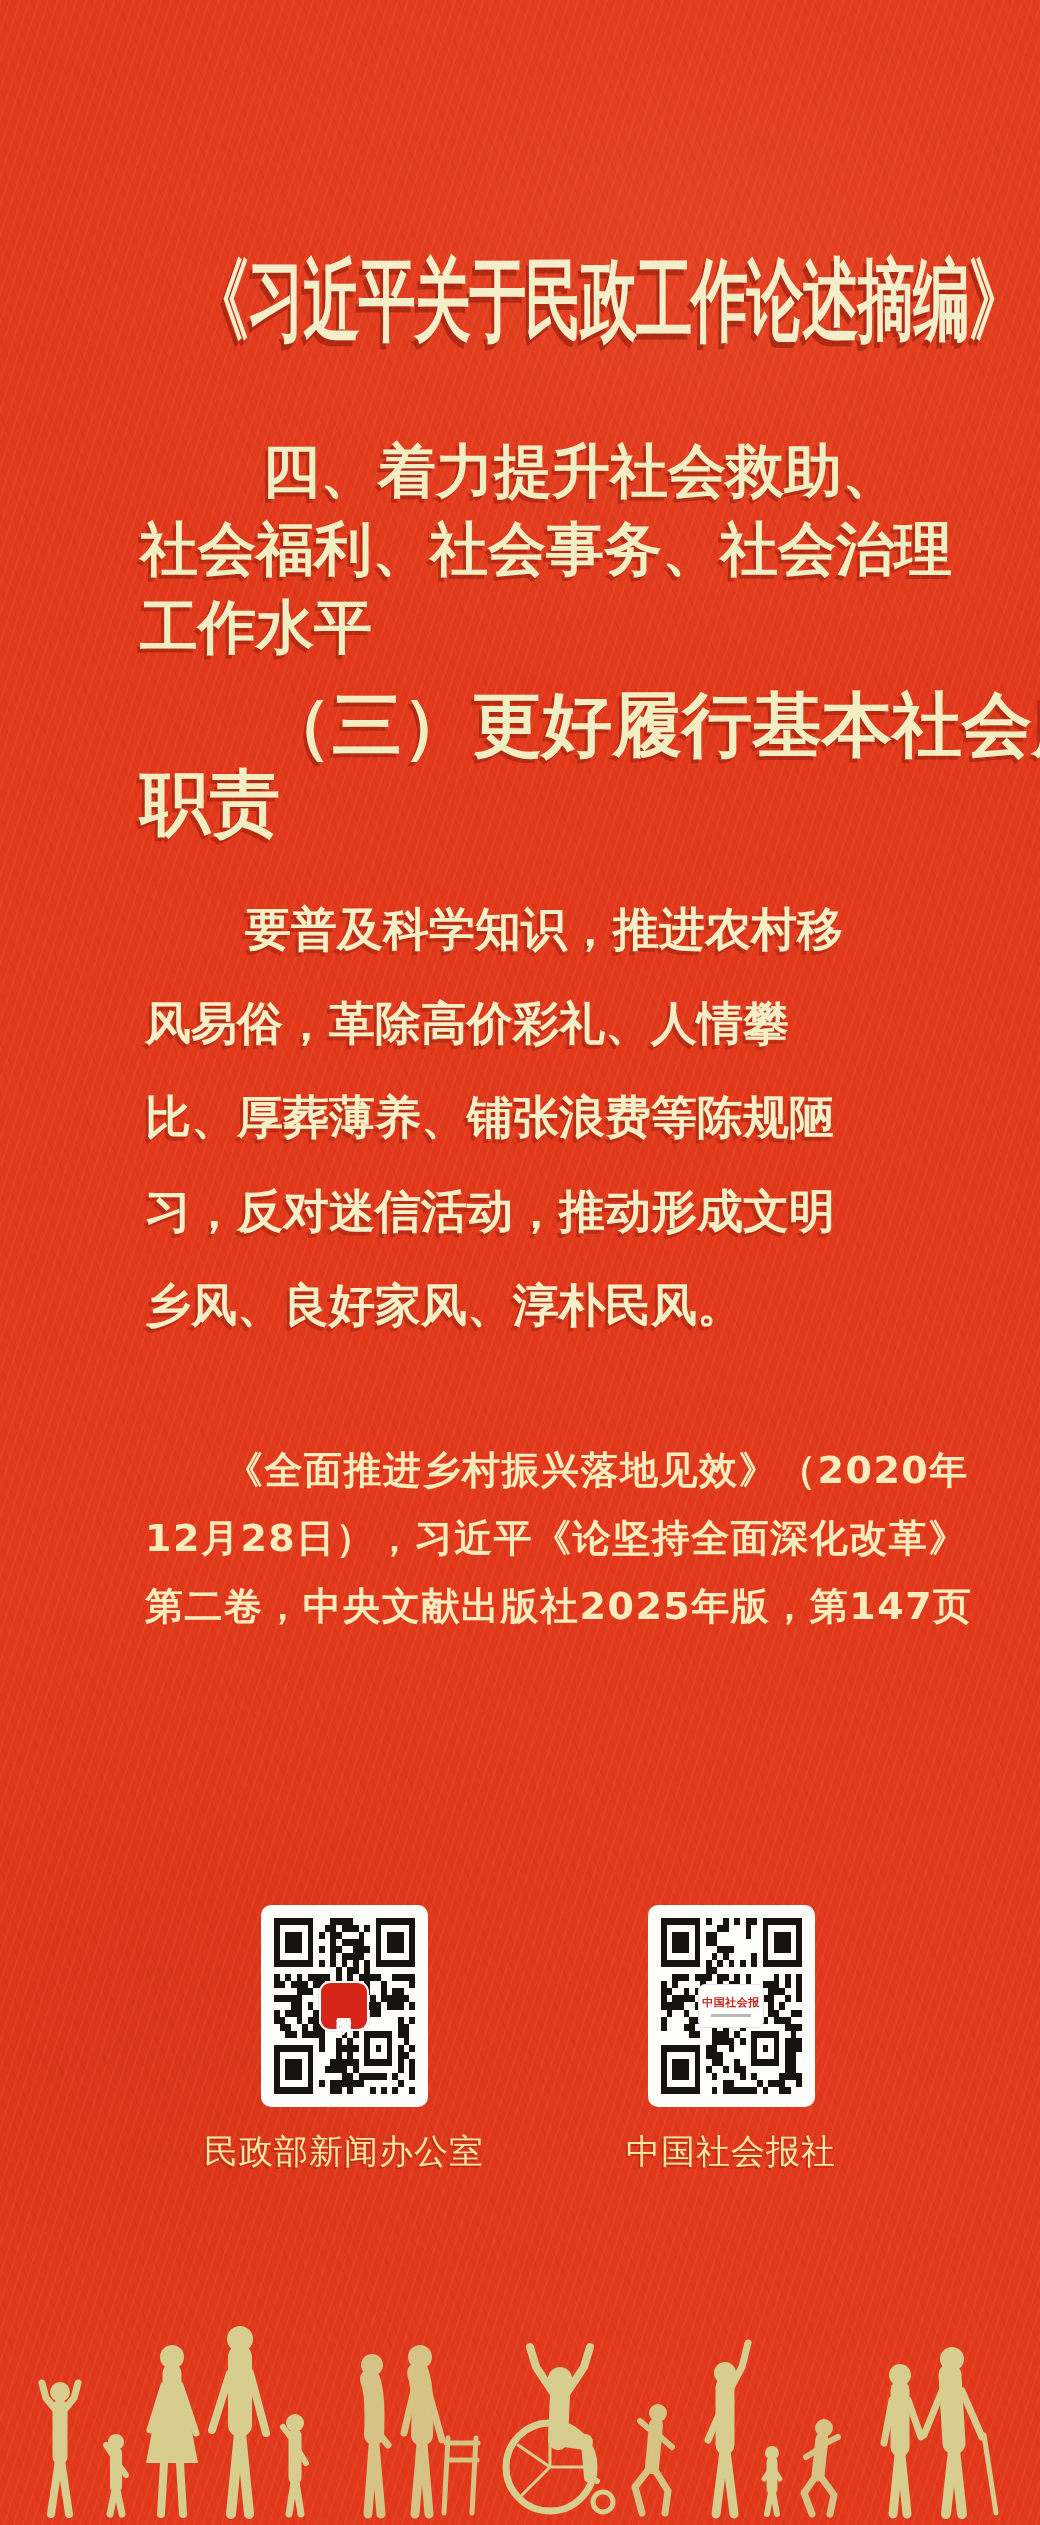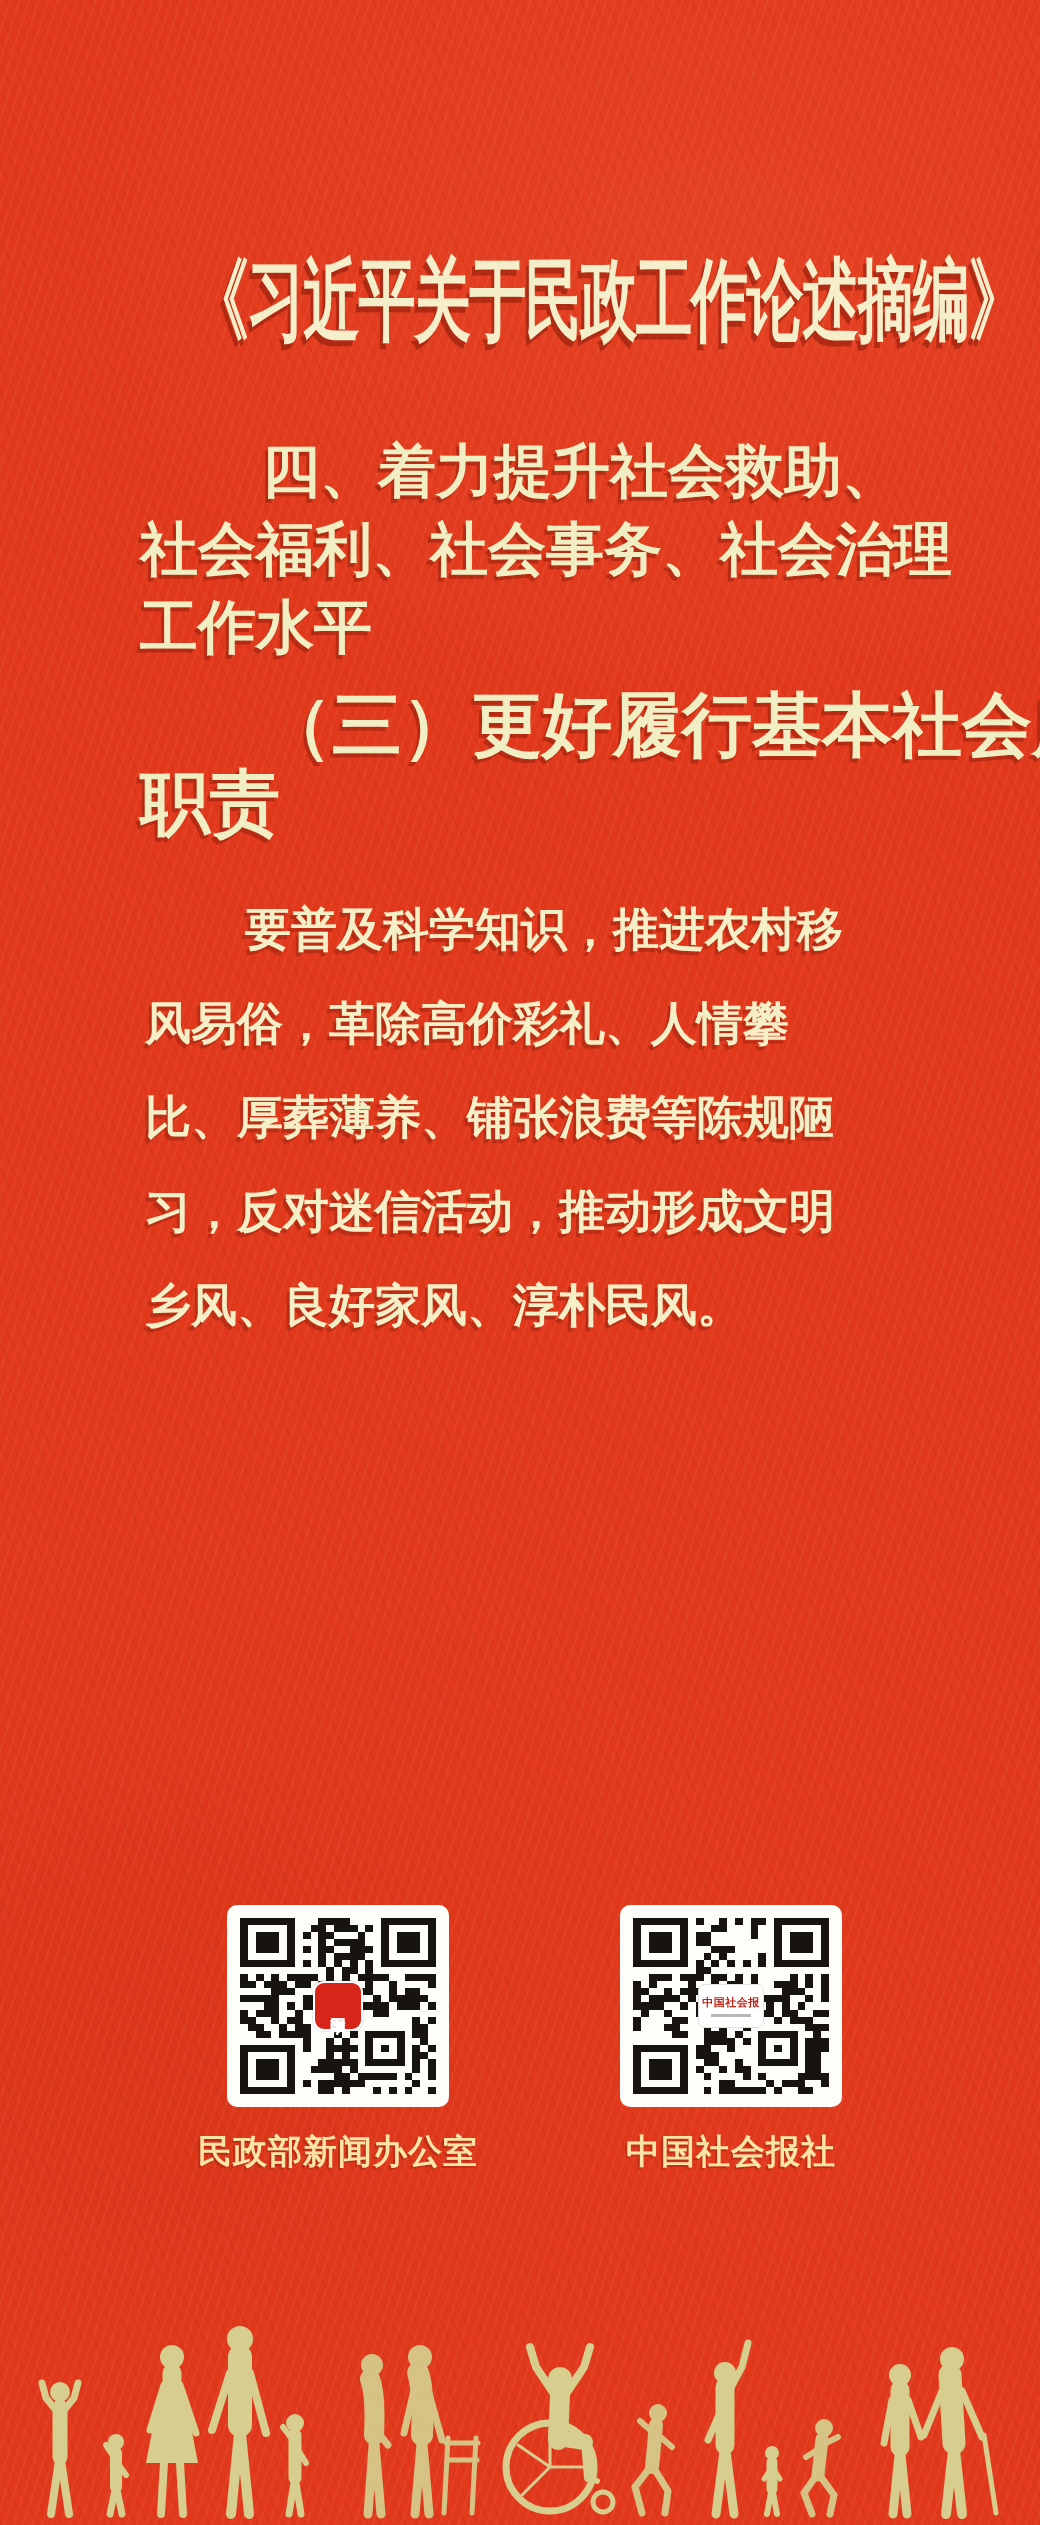--- a/index.html
+++ b/index.html
@@ -45,21 +45,21 @@
   .citation{
     top:1436px;left:145px;font-size:38px;line-height:68px;font-weight:700;
     color:#f8ecbd;text-indent:80px;letter-spacing:1.5px;
   }
   .qr-row{
     position:absolute;top:1905px;left:0;width:100%;
     display:flex;justify-content:center;gap:142px;
   }
   .qr-item{display:flex;flex-direction:column;align-items:center;}
   .qr-box{
-    width:222px;height:202px;background:#fdfdfa;border-radius:10px;
+    width:167px;height:202px;background:#fdfdfa;border-radius:10px;
     padding:13px;box-sizing:border-box;position:relative;
   }
   .qr-box svg{width:100%;height:100%;display:block;}
   .seal{
     position:absolute;left:50%;top:50%;transform:translate(-50%,-50%);
     width:46px;height:46px;background:#d8251a;border-radius:9px;
     box-shadow:0 0 0 2px #fff, 0 0 0 3px rgba(0,0,0,.08);
     color:#fff;writing-mode:vertical-rl;
     font-size:16px;line-height:22px;font-weight:700;
     display:flex;align-items:center;justify-content:center;text-align:center;
@@ -67,21 +67,21 @@
   }
   .wlabel{
     position:absolute;left:50%;top:50%;transform:translate(-50%,-50%);
     width:66px;height:44px;background:#fff;border-radius:7px;border:1px solid #e2e1dd;
     display:flex;flex-direction:column;align-items:center;justify-content:center;gap:4px;
     box-sizing:border-box;
   }
   .wlabel .wl-text{color:#c3271b;font-size:11px;font-weight:900;letter-spacing:.5px;white-space:nowrap;}
   .wlabel .wl-sub{display:block;width:40px;height:3px;background:#b9b9b4;}
   .qr-label{
-    margin-top:22px;font-size:34px;font-weight:700;color:#fbe5a6;letter-spacing:1px;
+    margin-top:22px;font-size:34px;font-weight:400;color:#fbe5a6;letter-spacing:1px;
     text-shadow:-2px 2px 0 rgba(128,24,7,.35);white-space:nowrap;
   }
   .people{position:absolute;left:0;bottom:0;width:1040px;height:230px;}
   .sl{stroke:#d6cd8e;fill:none;stroke-linecap:round;stroke-linejoin:round;}
   .sf{fill:#d6cd8e;stroke:none;}
   .dim{opacity:.93;}
 </style>
 </head>
 <body>
 
@@ -95,20 +95,23 @@
 
   <div class="tx subheading">（三）更好履行基本社会服务
 职责</div>
 
   <div class="tx body-text">要普及科学知识，推进农村移
 风易俗，革除高价彩礼、人情攀
 比、厚葬薄养、铺张浪费等陈规陋
 习，反对迷信活动，推动形成文明
 乡风、良好家风、淳朴民风。</div>
 
+  <div class="tx citation">《全面推进乡村振兴落地见效》（2020年
+12月28日），习近平《论坚持全面深化改革》
+第二卷，中央文献出版社2025年版，第147页</div>
 
   <div class="qr-row">
 
     <div class="qr-item">
       <div class="qr-box">
         <svg id="qr1" viewBox="0 0 25 25" preserveAspectRatio="none" shape-rendering="crispEdges">
             <g fill="#17130e">
               <rect x="0" y="0" width="7" height="1"></rect>
               <rect x="0" y="6" width="7" height="1"></rect>
               <rect x="0" y="1" width="1" height="5"></rect>

